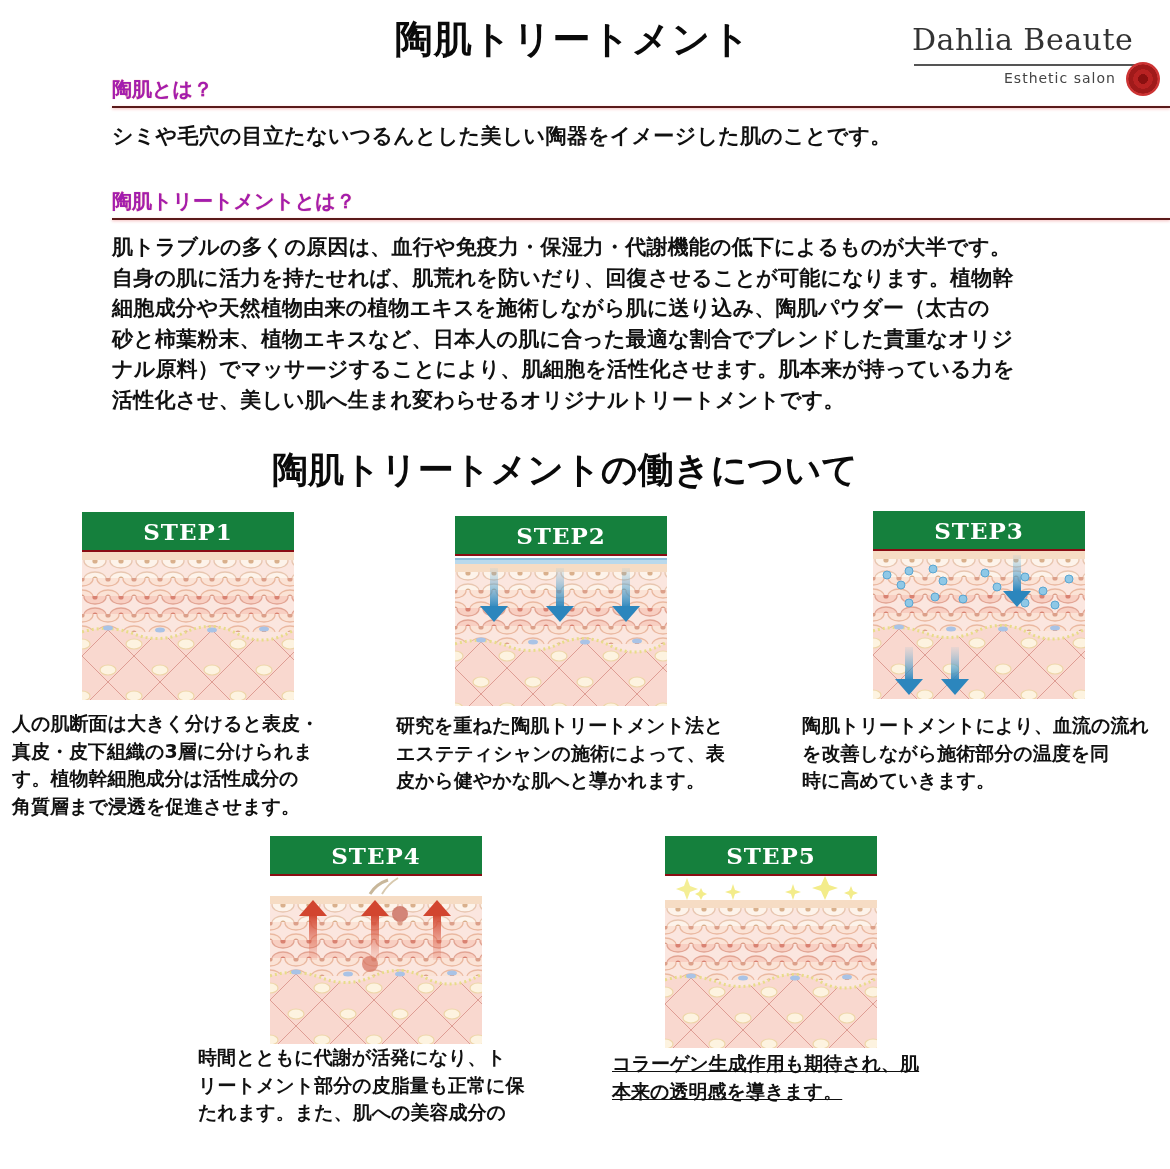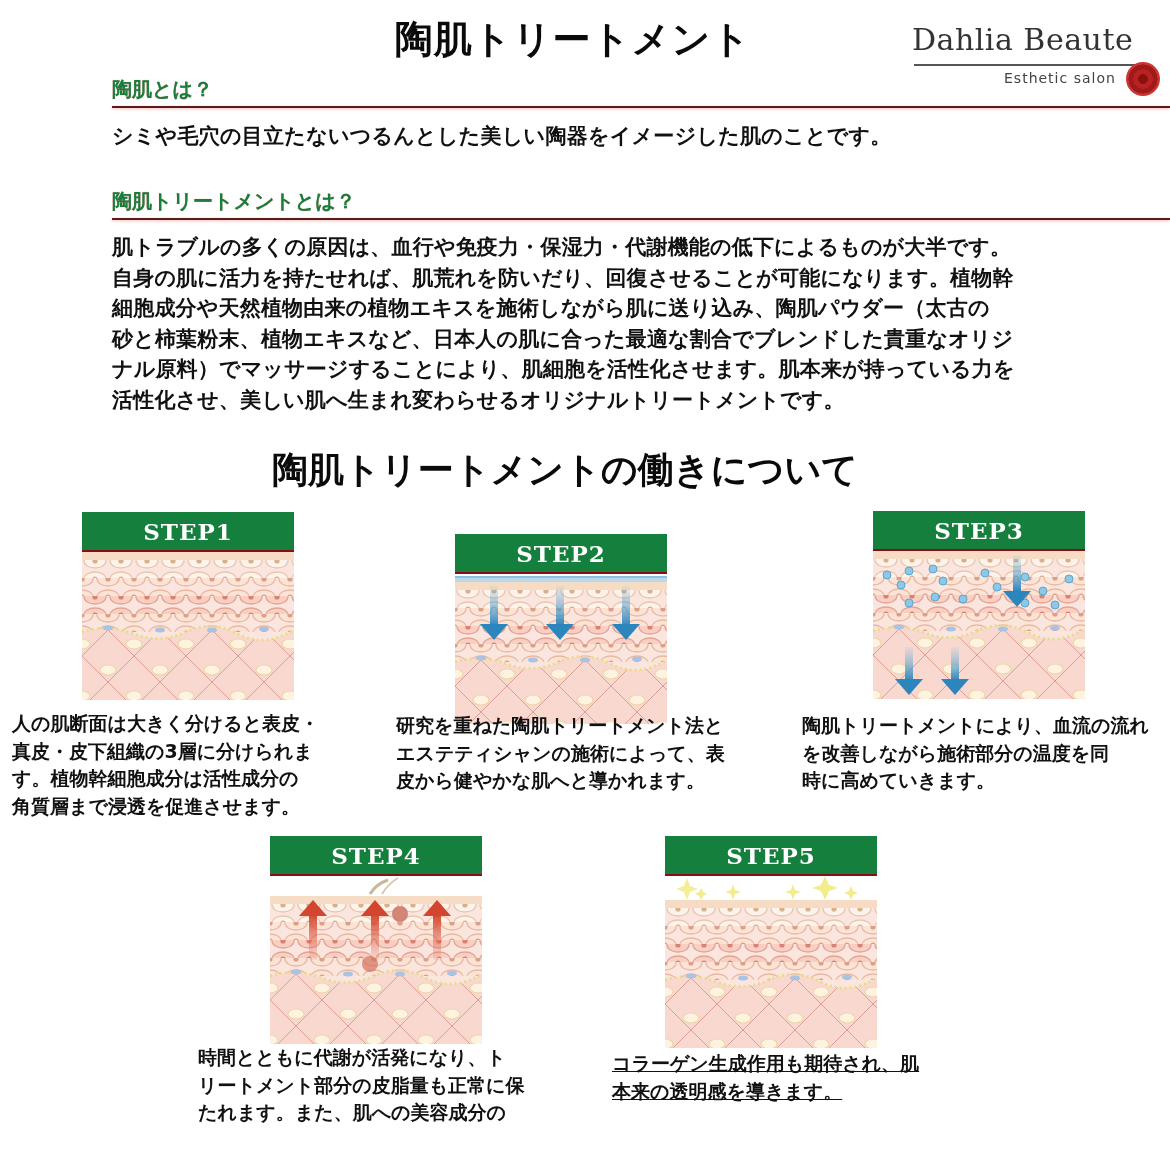--- a/index.html
+++ b/index.html
@@ -25,21 +25,21 @@
   .logo-line { position: absolute; left: 2px; top: 42px; width: 222px; height: 2px; background: #555; }
   .logo-sub {
     position: absolute; left: 92px; top: 48px; font-size: 14px; color: #444; letter-spacing: 1px;
     font-family: "DejaVu Sans", sans-serif;
   }
   .logo-flower {
     position: absolute; left: 214px; top: 40px; width: 34px; height: 34px; border-radius: 50%;
     background: radial-gradient(circle, #8a1010 0 20%, #b82222 21% 40%, #a01a1a 41% 60%, #c33 61% 80%, #8b1414 81% 100%);
   }
   .section-head {
-    left: 112px; font-size: 20px; font-weight: bold; color: #15803d;
+    left: 112px; font-size: 20px; font-weight: bold; color: #a21caf;
     text-shadow: 0 0 1px #e88;
   }
   .section-rule {
     left: 112px; width: 1058px; height: 2px; background: #5a1a1a;
     box-shadow: 0 1px 3px #f3b3b3;
   }
   .lead { left: 112px; top: 122px; font-size: 21px; font-weight: bold; color: #111; letter-spacing: 0.3px; }
   .body-para {
     left: 112px; top: 232px; width: 960px; font-size: 21px; font-weight: bold; line-height: 30.5px;
     color: #111; letter-spacing: 0.2px;
@@ -144,21 +144,21 @@
       </svg>
   </div>
 </div>
 <div class="step-text" style="left:12px; top:710px;">
   <div>人の肌断面は大きく分けると表皮・</div>
   <div>真皮・皮下組織の3層に分けられま</div>
   <div>す。植物幹細胞成分は活性成分の</div>
   <div>角質層まで浸透を促進させます。</div>
 </div>
 
-<div class="step" style="left:455px; top:534px;">
+<div class="step" style="left:455px; top:516px;">
   <div class="step-header">STEP2</div>
   <div style="width:212px;height:6px;background:#b9d9ec;border-top:2px solid #8fbfdd;margin-top:2px;"></div>
   <div class="skin" style="height:142px">
     <svg width="212" height="142">
       <use href="#skinBase"></use>
       <g>
         <rect x="35" y="4" width="8" height="40" fill="url(#blueArrow)"></rect>
         <path d="M25 42 L53 42 L39 58 Z" fill="#2c86bd"></path>
       </g>
       <g>

